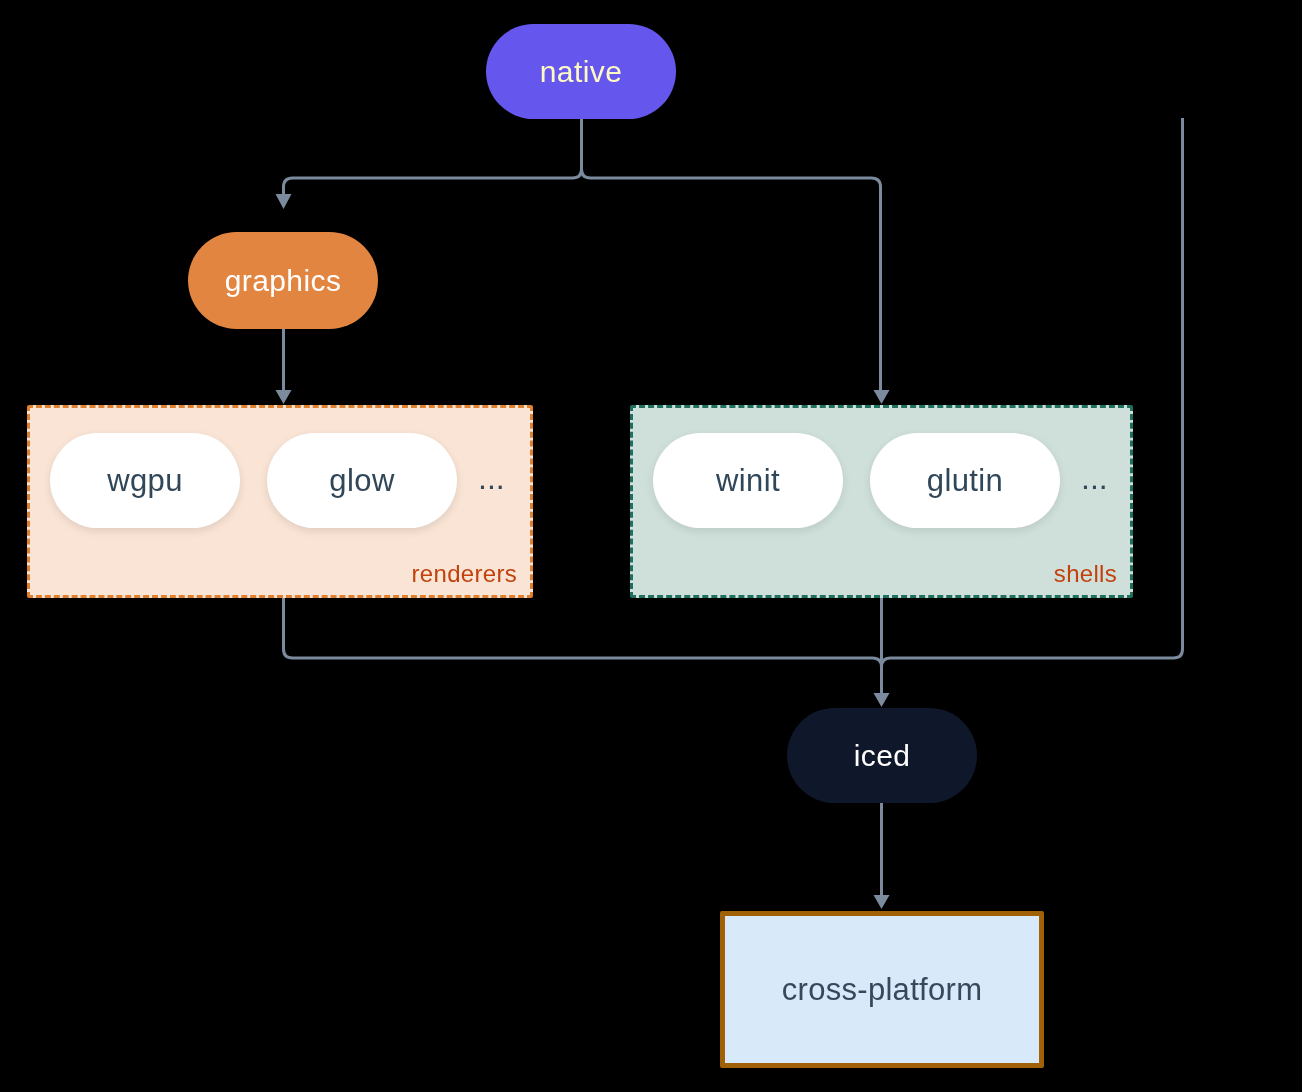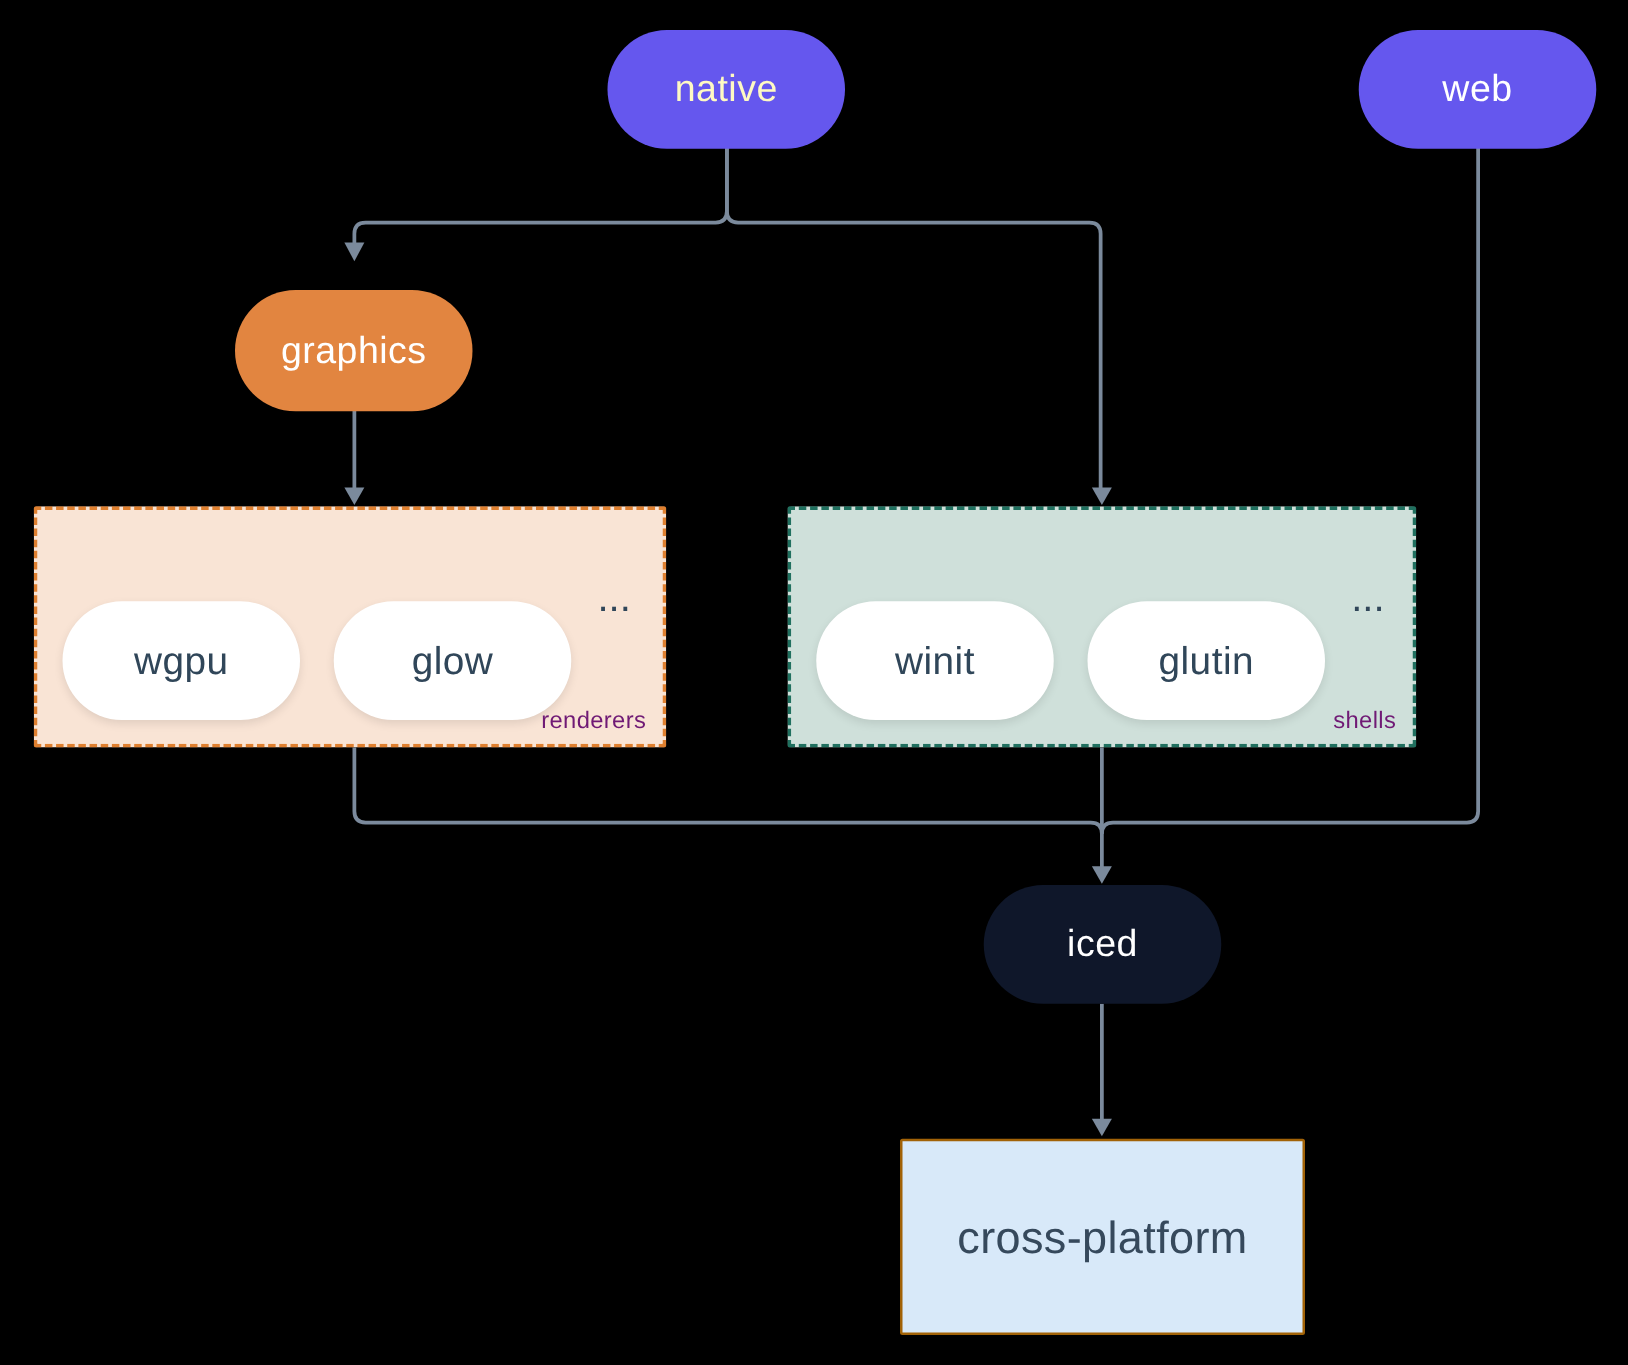--- a/index.html
+++ b/index.html
@@ -51,51 +51,51 @@
   .group-renderers {
     left: 27px; top: 405px; width: 506px; height: 193px;
     background: #f9e4d5;
     border: 3px dashed #df8030;
   }
   .group-shells {
     left: 630px; top: 405px; width: 503px; height: 193px;
     background: #cfe0da;
     border: 3px dashed #20705f;
   }
-  .group .pill { position: absolute; margin-top: 48px; }
+  .group .pill { position: absolute; }
   .group .pill-a { left: 20px;  top: 25px; }
   .group .pill-b { left: 237px; top: 25px; }
   .ellipsis {
     position: absolute;
     left: 448px; top: 52px;
     color: #304659;
     font-size: 32px;
   }
   .group-label {
     position: absolute;
     right: 13px; bottom: 7px;
-    color: #701a75;
-    font-size: 19px;
+    color: #c2410c;
+    font-size: 24px;
     letter-spacing: 0.3px;
   }
 
   .app-box {
     position: absolute;
     left: 720px; top: 911px;
     width: 324px; height: 157px;
     box-sizing: border-box;
     background: #d8e9f9;
-    border: 2px solid #a16207;
+    border: 5px solid #a16207;
     border-radius: 2px;
     display: flex;
     flex-direction: column;
     align-items: center;
     justify-content: center;
     color: #36495c;
-    font-size: 36px;
+    font-size: 31px;
     line-height: 47px;
     letter-spacing: 0.3px;
   }
 </style>
 </head>
 <body>
 
 <div class="stage">
 
   <svg class="connectors" viewBox="0 0 1302 1092" aria-hidden="true">
@@ -118,23 +118,20 @@
     <polygon points="275.5,390 291.5,390 283.5,404"></polygon>
     <polygon points="873.5,390 889.5,390 881.5,404"></polygon>
     <polygon points="873.5,693 889.5,693 881.5,707"></polygon>
     <polygon points="873.5,895 889.5,895 881.5,909"></polygon>
   </svg>
 
   <div class="pill pill-native">
     <span>native</span>
   </div>
 
-  <div class="pill pill-web">
-    <span>web</span>
-  </div>
 
   <div class="pill pill-graphics">
     <span>graphics</span>
   </div>
 
   <div class="group group-renderers">
     <div class="pill pill-white pill-a">
       <span>wgpu</span>
     </div>
     <div class="pill pill-white pill-b">

